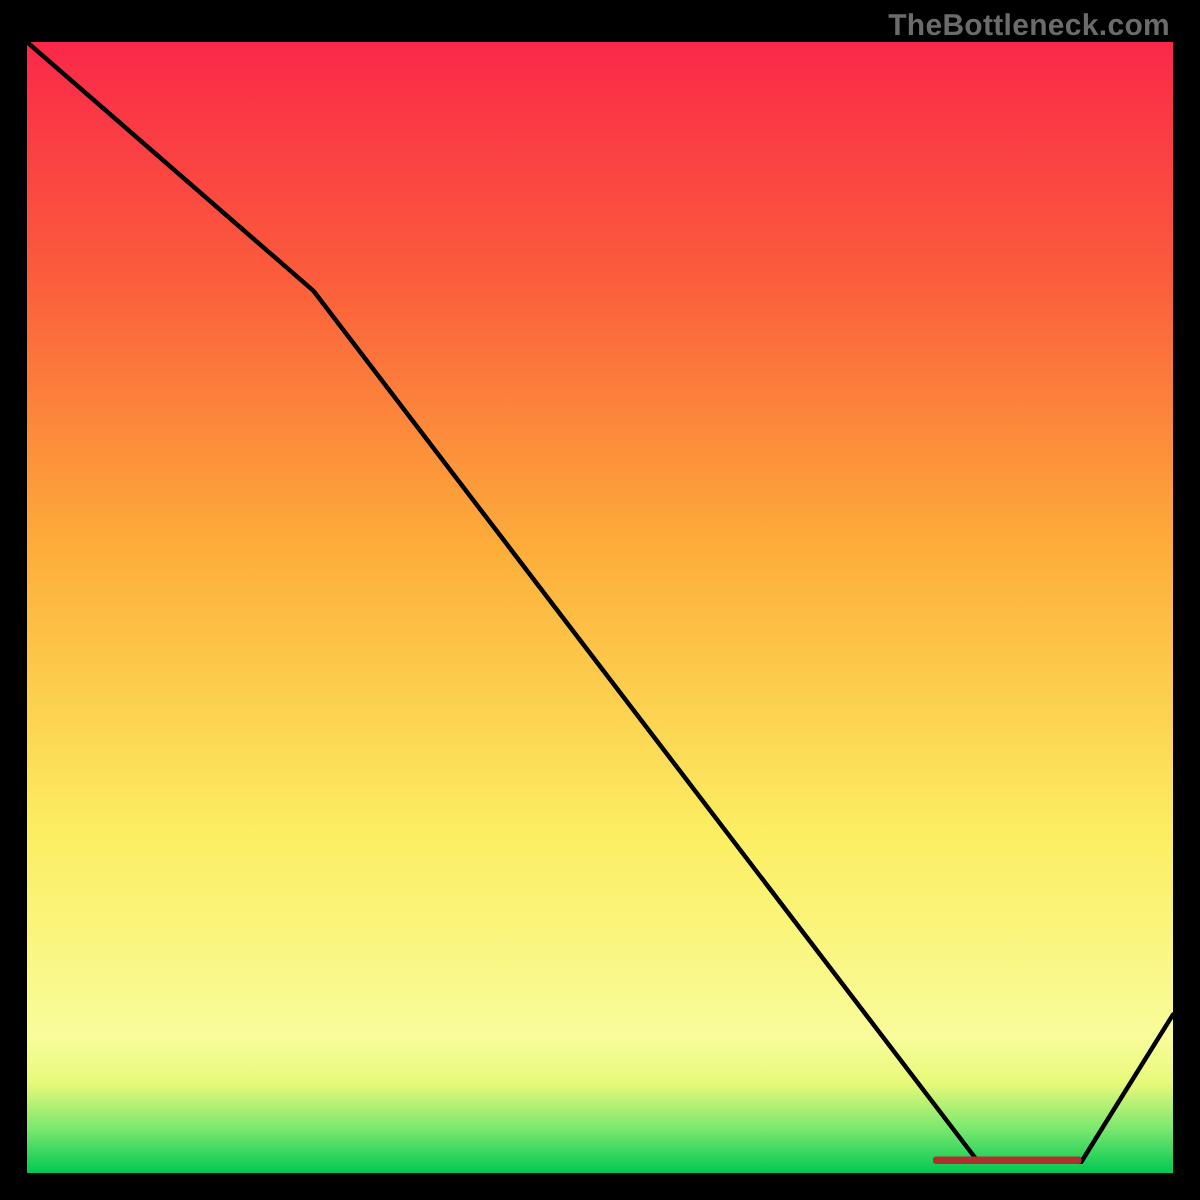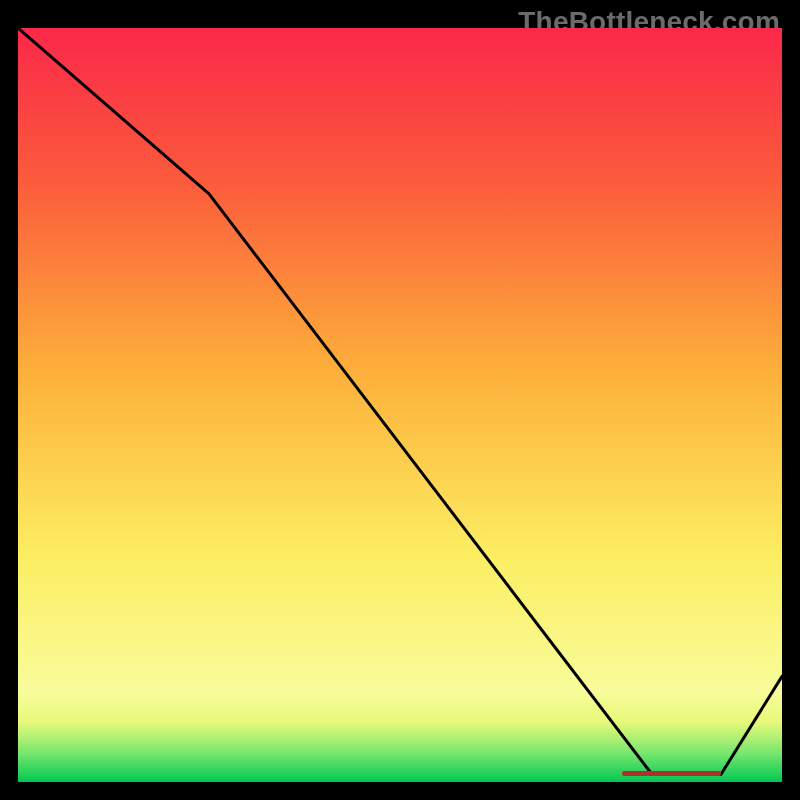--- a/index.html
+++ b/index.html
@@ -35,21 +35,21 @@
       #fdae3a 55%,
       #fb5a3c 80%,
       #fa2849 100%
     );
   }
   .attribution {
     position: absolute;
     top: 6px;
     right: 20px;
     font-family: Arial, Helvetica, sans-serif;
-    font-size: 28px;
+    font-size: 20px;
     font-weight: 600;
     color: #6b6b6b;
     letter-spacing: 0.2px;
   }
   svg.curve {
     position: absolute;
     left: 0;
     top: 0;
     width: 764px;
     height: 754px;

